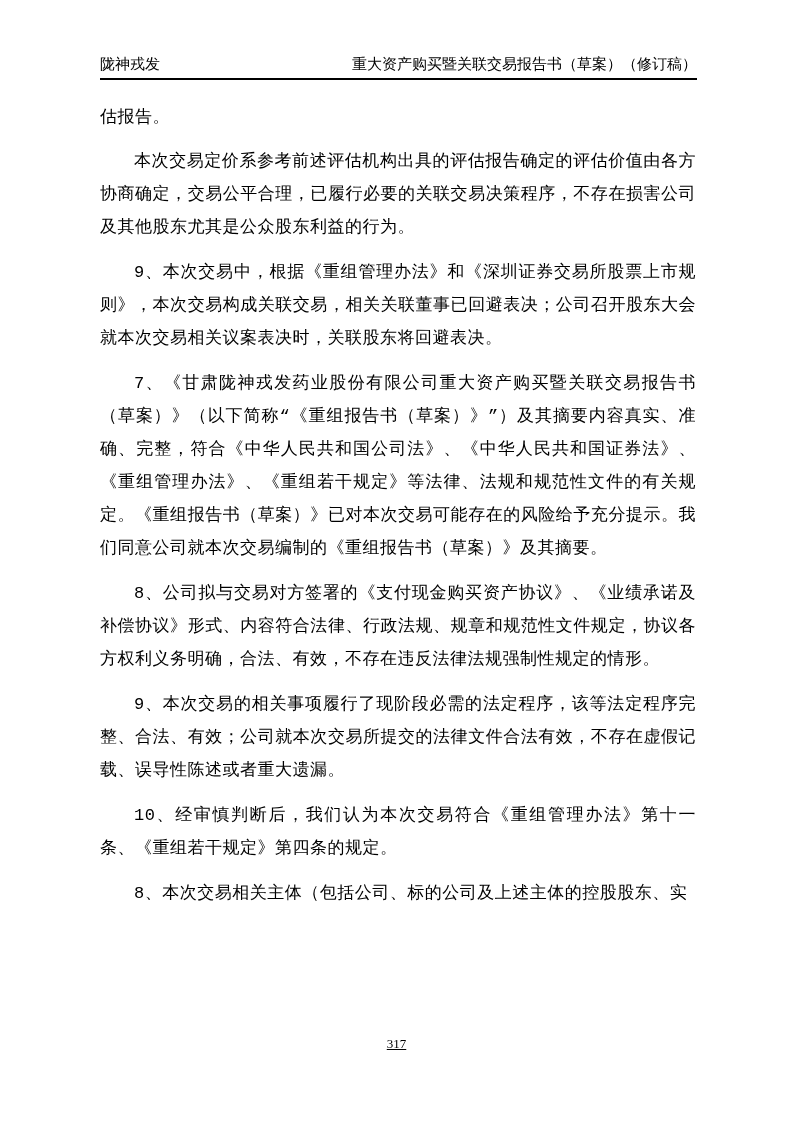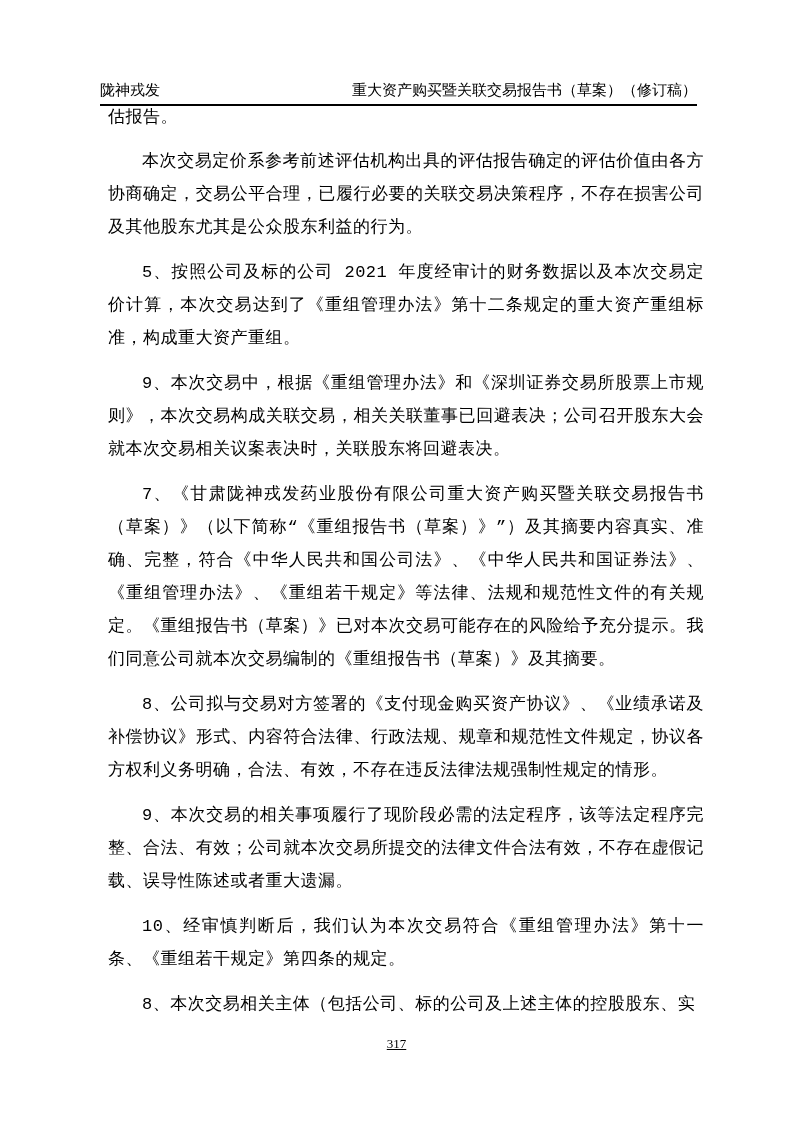--- a/index.html
+++ b/index.html
@@ -22,30 +22,28 @@
     left: 100px;
     width: 597px;
     display: flex;
     justify-content: space-between;
     align-items: flex-end;
     font-size: 15px;
     line-height: 20px;
     border-bottom: 2px solid #000000;
     padding-bottom: 4px;
     white-space: nowrap;
-    margin-top: 26px;
   }
   .doc-body {
     position: absolute;
     top: 100px;
     left: 100px;
     width: 596px;
     font-size: 17px;
     letter-spacing: 0.5px;
-    margin-left: 8px;
   }
   .doc-body p {
     margin: 0 0 12px 0;
     line-height: 33px;
     text-align: justify;
   }
   .doc-body p.indent {
     text-indent: 2em;
     font-family: Liberation Mono, monospace;
   }
@@ -65,21 +63,20 @@
 <div class="page">
 
   <div class="header">
     <span>陇神戎发</span>
     <span>重大资产购买暨关联交易报告书（草案）（修订稿）</span>
   </div>
 
   <div class="doc-body" id="doc-body">
       <p class="">估报告。</p>
       <p class="indent">本次交易定价系参考前述评估机构出具的评估报告确定的评估价值由各方协商确定，交易公平合理，已履行必要的关联交易决策程序，不存在损害公司及其他股东尤其是公众股东利益的行为。</p>
-      <p class="indent">5、按照公司及标的公司 2021 年度经审计的财务数据以及本次交易定价计算，本次交易达到了《重组管理办法》第十二条规定的重大资产重组标准，构成重大资产重组。</p>
       <p class="indent">9、本次交易中，根据《重组管理办法》和《深圳证券交易所股票上市规则》，本次交易构成关联交易，相关关联董事已回避表决；公司召开股东大会就本次交易相关议案表决时，关联股东将回避表决。</p>
       <p class="indent">7、《甘肃陇神戎发药业股份有限公司重大资产购买暨关联交易报告书（草案）》（以下简称“《重组报告书（草案）》”）及其摘要内容真实、准确、完整，符合《中华人民共和国公司法》、《中华人民共和国证券法》、《重组管理办法》、《重组若干规定》等法律、法规和规范性文件的有关规定。《重组报告书（草案）》已对本次交易可能存在的风险给予充分提示。我们同意公司就本次交易编制的《重组报告书（草案）》及其摘要。</p>
       <p class="indent">8、公司拟与交易对方签署的《支付现金购买资产协议》、《业绩承诺及补偿协议》形式、内容符合法律、行政法规、规章和规范性文件规定，协议各方权利义务明确，合法、有效，不存在违反法律法规强制性规定的情形。</p>
       <p class="indent">9、本次交易的相关事项履行了现阶段必需的法定程序，该等法定程序完整、合法、有效；公司就本次交易所提交的法律文件合法有效，不存在虚假记载、误导性陈述或者重大遗漏。</p>
       <p class="indent">10、经审慎判断后，我们认为本次交易符合《重组管理办法》第十一条、《重组若干规定》第四条的规定。</p>
       <p class="indent">8、本次交易相关主体（包括公司、标的公司及上述主体的控股股东、实</p>
     </div>
 
   <div class="footer">
     <span>317</span>

